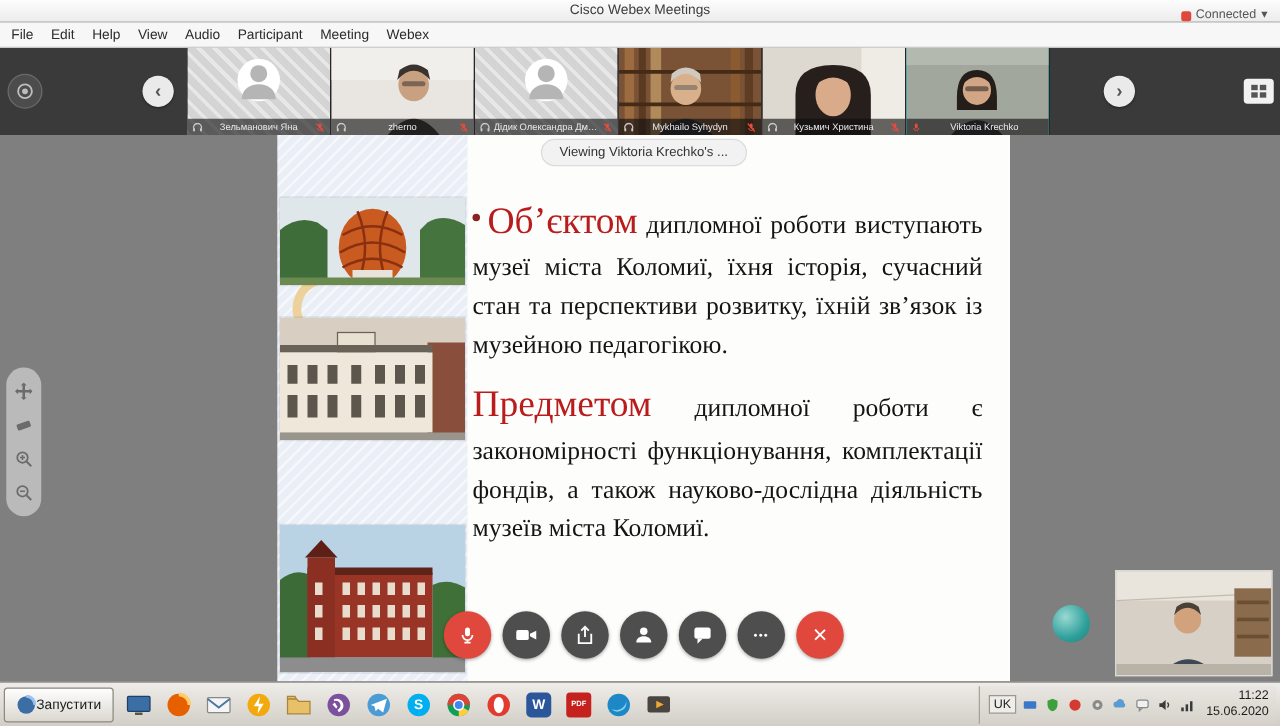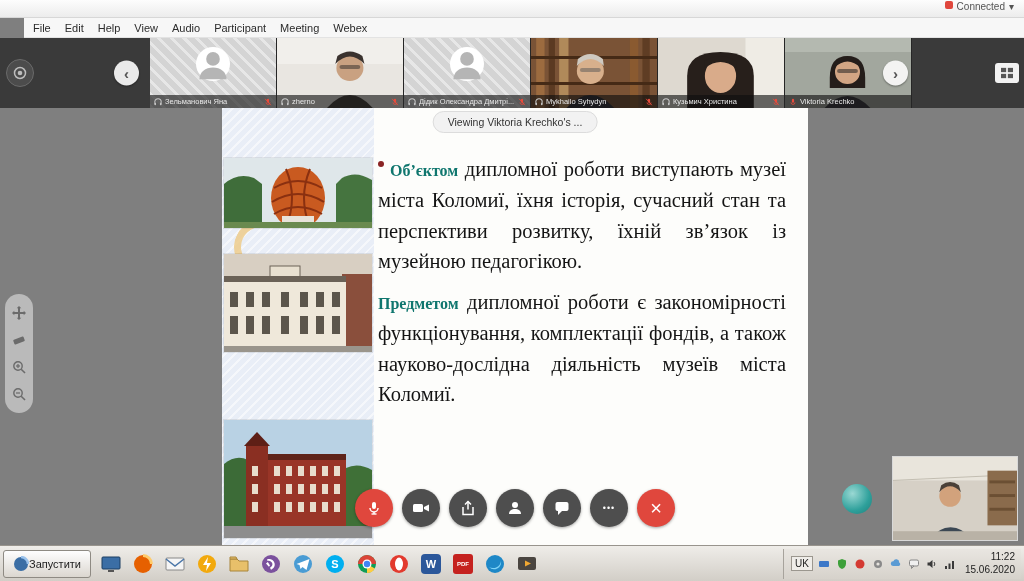--- a/index.html
+++ b/index.html
@@ -3,31 +3,31 @@
 <meta charset="utf-8">
 <style>
   * { margin:0; padding:0; box-sizing:border-box; }
   html,body { width:1024px; height:581px; overflow:hidden; }
   body { font-family:"Liberation Sans", sans-serif; background:#7f7f7f; position:relative; }
   button { border:none; background:none; cursor:pointer; font-family:inherit; }
 
   
   .titlebar { position:absolute; top:0; left:0; right:0; height:18px; background:linear-gradient(#fdfdfd,#ececec); border-bottom:1px solid #d7d7d7; z-index:30; }
   .win-title { position:absolute; left:0; right:0; top:2px; text-align:center; font-size:11px; color:#3c3c3c; }
-  .conn { position:absolute; right:10px; top:1px; display:flex; align-items:flex-start; gap:4px; font-size:10px; color:#555; height:16px; }
+  .conn { position:absolute; right:10px; top:1px; display:flex; align-items:flex-end; gap:4px; font-size:10px; color:#555; height:16px; }
   .conn-dot { width:8px; height:8px; border-radius:2px; background:#e0473d; display:inline-block; }
 
   
-  .menubar { position:absolute; top:18px; left:0; right:0; height:20px; background:#f7f7f7; border-bottom:1px solid #e3e3e3; display:flex; align-items:center; padding-left:2px; z-index:30;margin-left:24px; }
+  .menubar { position:absolute; top:18px; left:0; right:0; height:20px; background:#f7f7f7; border-bottom:1px solid #e3e3e3; display:flex; align-items:center; padding-left:2px; z-index:30; }
   .menu-item { font-size:11px; color:#2b2b2b; padding:3px 7px; }
 
   
   .filmstrip { position:absolute; top:38px; left:0; right:0; height:70px; background:#3a3a3a; z-index:20; }
   .tiles { position:absolute; left:150px; top:0; height:70px; display:flex; }
-  .tile { width:127px; height:70px; position:relative; border-right:1px solid #262626; overflow:hidden; background:#555; }
+  .tile { width:115px; height:70px; position:relative; border-right:1px solid #262626; overflow:hidden; background:#555;text-align:center; }
   .tile.active { box-shadow:inset 0 0 0 2px #00c2cb; }
   .tile-video { position:absolute; inset:0; }
   .tile-video svg { width:100%; height:100%; display:block; }
   .avatar-bg { background:#d4d4d4; background-image:repeating-linear-gradient(45deg, rgba(255,255,255,.45) 0 3px, transparent 3px 9px); }
   .avatar-circle { position:absolute; left:50%; top:26px; transform:translate(-50%,-50%); width:34px; height:34px; border-radius:50%; background:#fff; display:flex; align-items:center; justify-content:center; }
   .tile-namebar { position:absolute; left:0; right:0; bottom:0; height:13px; background:rgba(15,15,15,.62); display:flex; align-items:center; gap:3px; padding:0 4px; z-index:2; }
   .tile-name { color:#e8e8e8; font-size:7.5px; white-space:nowrap; overflow:hidden; text-overflow:ellipsis; flex:1; }
   .scroll-btn { position:absolute; top:50%; transform:translateY(-50%); width:25px; height:25px; border-radius:50%; background:rgba(250,250,250,.92); color:#555; font-size:15px; font-weight:bold; display:flex; align-items:center; justify-content:center; box-shadow:0 1px 2px rgba(0,0,0,.4); }
   .scroll-left { left:114px; }
   .scroll-right { right:116px; }
@@ -40,21 +40,21 @@
   .img-col { position:absolute; left:0; top:0; width:152px; height:100%; background:#e9eef7; background-image:repeating-linear-gradient(135deg, rgba(255,255,255,.55) 0 2px, transparent 2px 7px); }
   .deco-arc { position:absolute; left:12px; top:112px; width:54px; height:54px; border-radius:50%; border:7px solid #eecb86; border-top-color:transparent; border-right-color:transparent; transform:rotate(25deg); opacity:.8; }
   .photo { position:absolute; left:2px; width:148px; overflow:hidden; box-shadow:0 0 0 1px rgba(0,0,0,.08); }
   .photo svg { width:100%; height:100%; display:block; }
   .photo1 { top:50px; height:70px; }
   .photo2 { top:146px; height:98px; }
   .photo3 { top:312px; height:118px; }
   .viewing-pill { position:absolute; left:50%; top:9px; transform:translateX(-50%); background:#f2f2f2; border:1px solid #dcdcdc; border-radius:12px; padding:4px 14px; font-size:10.5px; color:#333; white-space:nowrap; z-index:5; }
   .text-col { position:absolute; left:156px; top:46px; width:408px; font-family:"Liberation Serif", serif; font-size:20.5px; line-height:1.5; color:#141414; text-align:justify; }
   .text-col p { margin-bottom:10px; }
-  .lead { font-weight:bold; color:#0f766e; font-size:16px; }
+  .lead { font-weight:normal; color:#b91c1c; font-size:30px; }
   .lead-bullet { display:inline-block; width:6px; height:6px; border-radius:50%; background:#8a2424; margin-right:6px; vertical-align:9px; }
 
   
   .anno-toolbar { position:absolute; left:5px; top:186px; width:28px; border-radius:14px; background:rgba(235,235,235,.55); display:flex; flex-direction:column; align-items:center; gap:9px; padding:10px 0; z-index:6; }
   .anno-btn { width:18px; height:18px; display:flex; align-items:center; justify-content:center; }
 
   
   .controls { position:absolute; left:515px; top:381px; transform:translateX(-50%); display:flex; gap:9px; z-index:8; }
   .ctrl-btn { width:38px; height:38px; border-radius:50%; background:#4e4e4e; display:flex; align-items:center; justify-content:center; color:#fff; box-shadow:0 1px 3px rgba(0,0,0,.35); }
   .ctrl-btn.red { background:#e0473d; }
@@ -74,20 +74,21 @@
   .pdf-sq { width:20px; height:20px; border-radius:3px; background:#c5221f; color:#fff; font-size:6px; font-weight:bold; display:flex; align-items:center; justify-content:center; }
   .tray { margin-left:auto; display:flex; align-items:center; gap:5px; height:30px; border-left:1px solid #a7a39c; padding:0 4px 0 7px; background:linear-gradient(#e9e6e1,#d6d2cb); }
   .lang-box { font-size:10px; color:#222; border:1px solid #9b978f; background:#efede9; padding:1px 3px; }
   .tray-ico { width:13px; height:13px; display:flex; align-items:center; justify-content:center; }
   .clock { text-align:right; font-size:10px; line-height:1.25; color:#1c1c1c; margin:0 2px 0 3px; }
 </style>
 </head>
 <body>
 
 <div class="titlebar">
+  <div class="win-title">Cisco Webex Meetings</div>
   <div class="conn">
     <span class="conn-dot"></span>
     <span>Connected</span>
     <span>▾</span>
   </div>
 </div>
 
 <div class="menubar">
   <span class="menu-item">File</span>
   <span class="menu-item">Edit</span>

